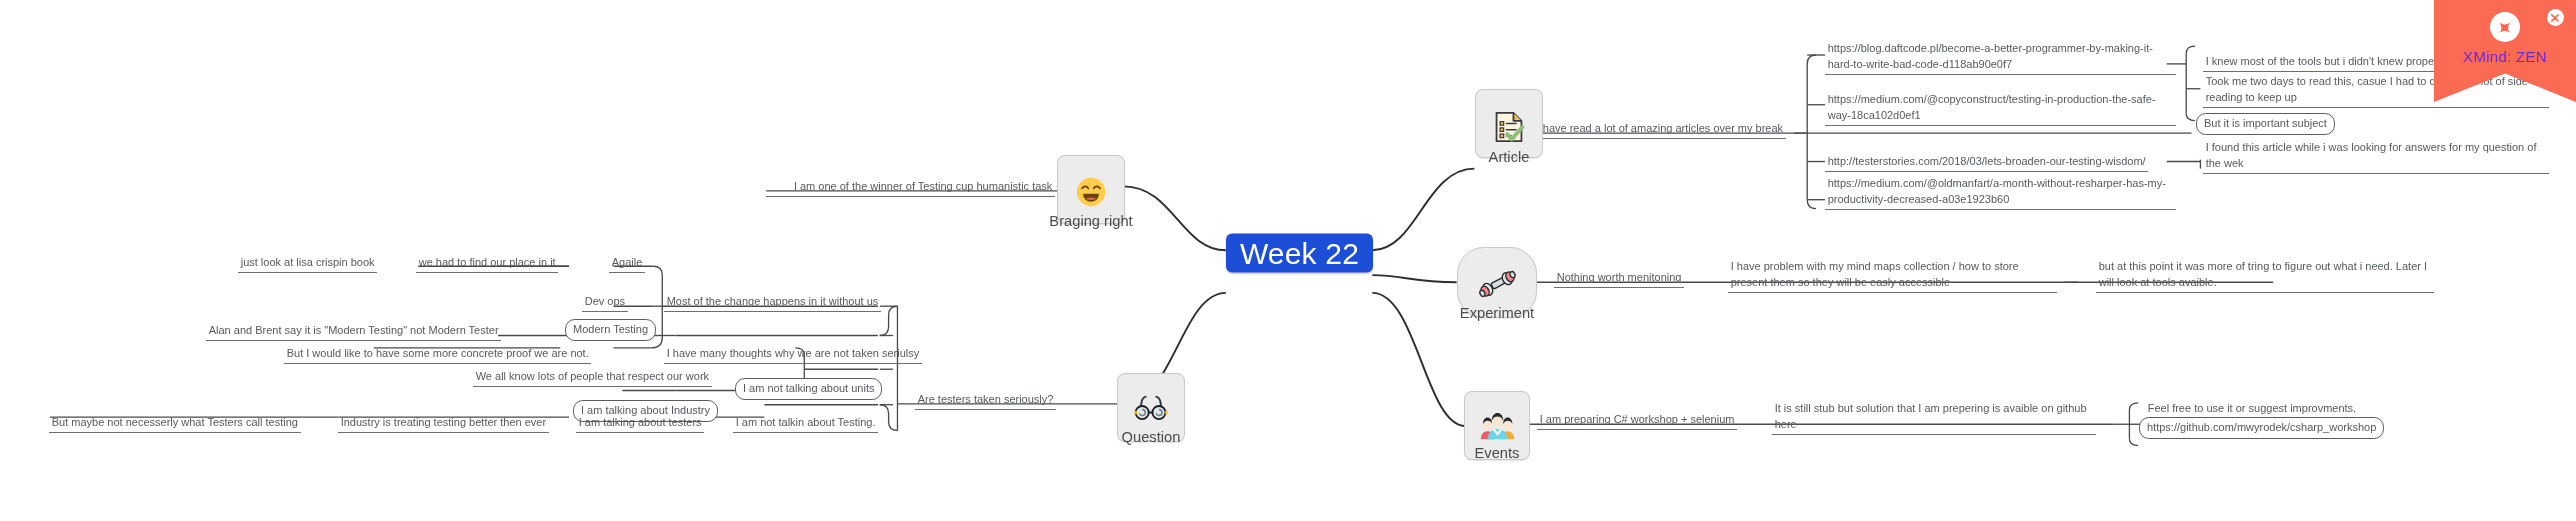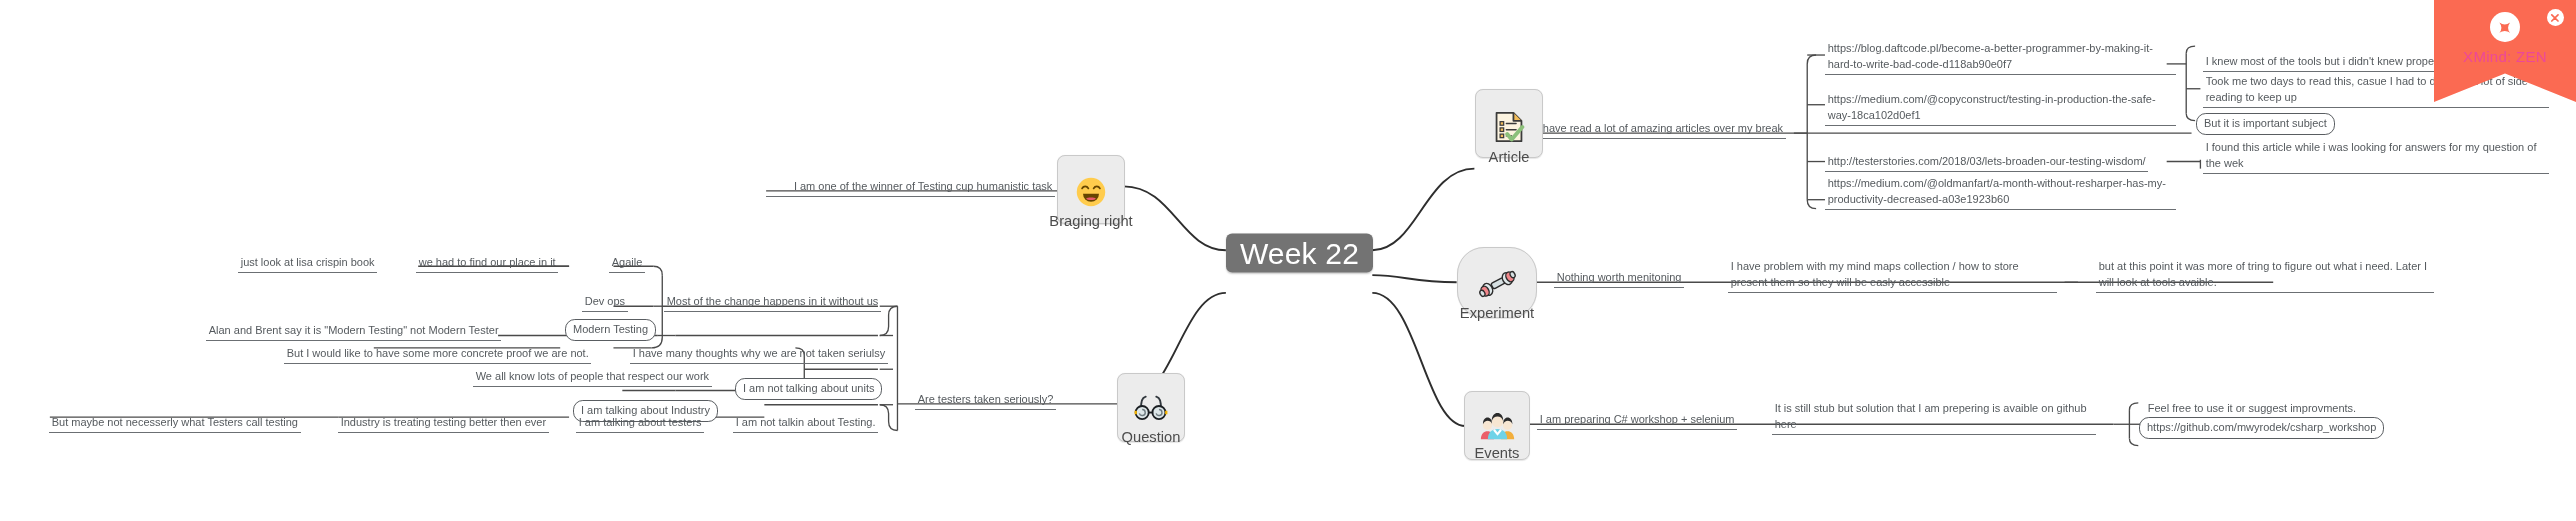--- a/index.html
+++ b/index.html
@@ -18,21 +18,21 @@
   #wires {
     position: absolute;
     left: 0; top: 0;
     width: 2576px; height: 521px;
     pointer-events: none;
   }
 
   
   .root-topic {
     position: absolute;
-    background: #737373;
+    background: #1d4ed8;
     color: #ffffff;
     border-radius: 6.2px;
     display: flex;
     align-items: center;
     justify-content: center;
     font-size: 30px;
     letter-spacing: 0.2px;
     box-shadow: 0 0.9px 1.8px rgba(0,0,0,.20);
     z-index: 6;
   }
@@ -110,21 +110,21 @@
     transform: translateX(-50%);
     width: 30px; height: 30px;
     border-radius: 50%;
     background: #ffffff;
     display: flex; align-items: center; justify-content: center;
   }
   #zen-badge .zlabel {
     position: absolute;
     left: 50%; top: 48px;
     transform: translateX(-50%);
-    color: #ec4899;
+    color: #6d28d9;
     font-size: 15px;
     white-space: nowrap;
     letter-spacing: 0.3px;
   }
   #zen-close {
     position: absolute;
     right: 12.4px; top: 9px;
     width: 17px; height: 17px;
     border-radius: 50%;
     background: #ffffff;
@@ -277,21 +277,21 @@
   <div class="sub nowrap" style="left:582px; top:293px;">Dev ops</div>
 
   <div class="boxed" style="left:565px; top:319px;">Modern Testing</div>
 
   <div class="sub nowrap" style="left:238px; top:254px;">just look at lisa crispin book</div>
 
   <div class="sub nowrap" style="left:416px; top:254px;text-align:right;">we had to find our place in it</div>
 
   <div class="sub nowrap" style="left:206px; top:322px;">Alan and Brent say it is "Modern Testing" not Modern Tester</div>
 
-  <div class="sub nowrap" style="left:630px; top:345px;">I have many thoughts why we are not taken seriulsy</div>
+  <div class="sub nowrap" style="left:664px; top:345px;">I have many thoughts why we are not taken seriulsy</div>
 
   <div class="sub nowrap" style="left:284px; top:345px;">But I would like to have some more concrete proof we are not.</div>
 
   <div class="sub nowrap" style="left:473px; top:368px;">We all know lots of people that respect our work</div>
 
   <div class="boxed" style="left:735px; top:378px;">I am not talking about units</div>
 
   <div class="boxed" style="left:573px; top:400px;">I am talking about Industry</div>
 
   <div class="sub nowrap" style="left:576px; top:414px;">I am talking about testers</div>

